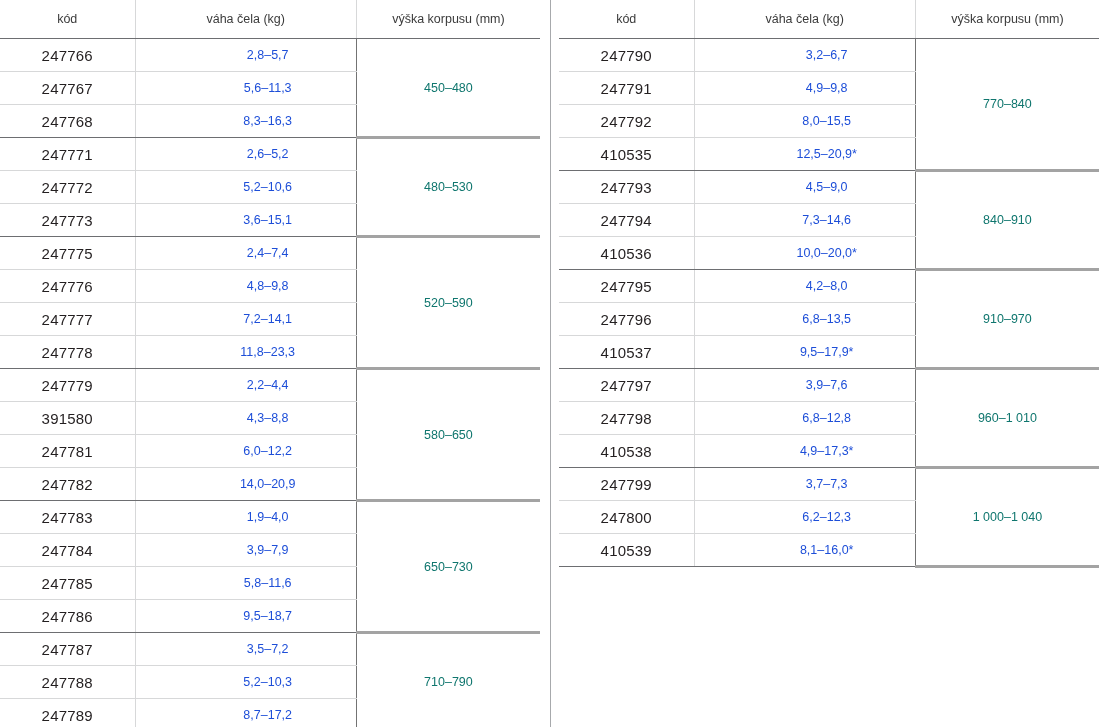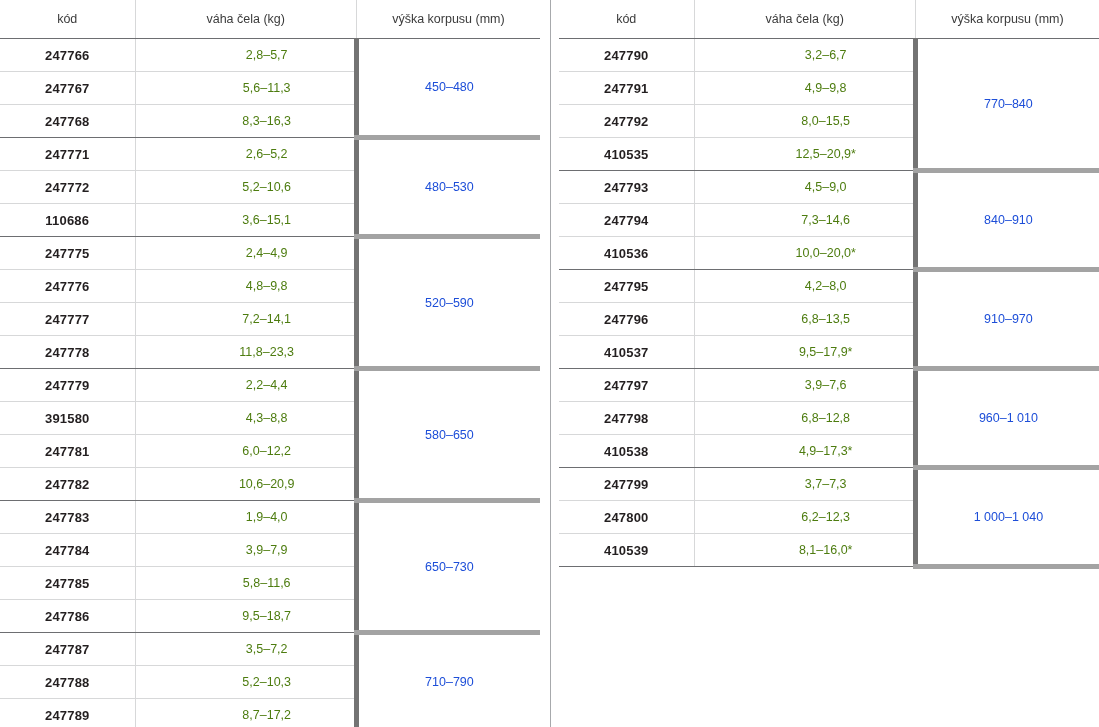--- a/index.html
+++ b/index.html
@@ -61,33 +61,33 @@
   table.spec td {
     font-size: 12.5px;
     text-align: center;
     padding: 0 4px;
     height: 32px;
     vertical-align: middle;
     border-bottom: 1px solid #d7d8d9;
     color: #231f20;
   }
   table.spec td.code {
-    font-weight: bold;
-    font-size: 13px;
+    font-weight: normal;
+    font-size: 15px;
     letter-spacing: 0.2px;
     border-right: 1px solid #d7d8d9;
   }
   table.spec td.weight {
-    border-right: 5px solid #737373;
-    color: #4d7c0f;
+    border-right: 1px solid #737373;
+    color: #1d4ed8;
     padding-left: 48px;
   }
   table.spec td.height {
-    color: #1d4ed8;
-    border-bottom: 5px solid #a3a3a3;
+    color: #0f766e;
+    border-bottom: 3px solid #a3a3a3;
   }
   table.spec tr.group-end > td {
     border-bottom: 1px solid #6d6e71;
   }
   table.spec tr:last-child > td {
     border-bottom: 1px solid #6d6e71;
   }
   .th-divider {
     border-right: 1px solid #d7d8d9;
   }
@@ -128,26 +128,26 @@
           <tr>
             <td class="code">247771</td>
             <td class="weight">2,6–5,2</td>
             <td class="height" rowspan="3">480–530</td>
           </tr>
           <tr>
             <td class="code">247772</td>
             <td class="weight">5,2–10,6</td>
           </tr>
           <tr class="group-end">
-            <td class="code">110686</td>
+            <td class="code">247773</td>
             <td class="weight">3,6–15,1</td>
           </tr>
           <tr>
             <td class="code">247775</td>
-            <td class="weight">2,4–4,9</td>
+            <td class="weight">2,4–7,4</td>
             <td class="height" rowspan="4">520–590</td>
           </tr>
           <tr>
             <td class="code">247776</td>
             <td class="weight">4,8–9,8</td>
           </tr>
           <tr>
             <td class="code">247777</td>
             <td class="weight">7,2–14,1</td>
           </tr>
@@ -163,21 +163,21 @@
           <tr>
             <td class="code">391580</td>
             <td class="weight">4,3–8,8</td>
           </tr>
           <tr>
             <td class="code">247781</td>
             <td class="weight">6,0–12,2</td>
           </tr>
           <tr class="group-end">
             <td class="code">247782</td>
-            <td class="weight">10,6–20,9</td>
+            <td class="weight">14,0–20,9</td>
           </tr>
           <tr>
             <td class="code">247783</td>
             <td class="weight">1,9–4,0</td>
             <td class="height" rowspan="4">650–730</td>
           </tr>
           <tr>
             <td class="code">247784</td>
             <td class="weight">3,9–7,9</td>
           </tr>

